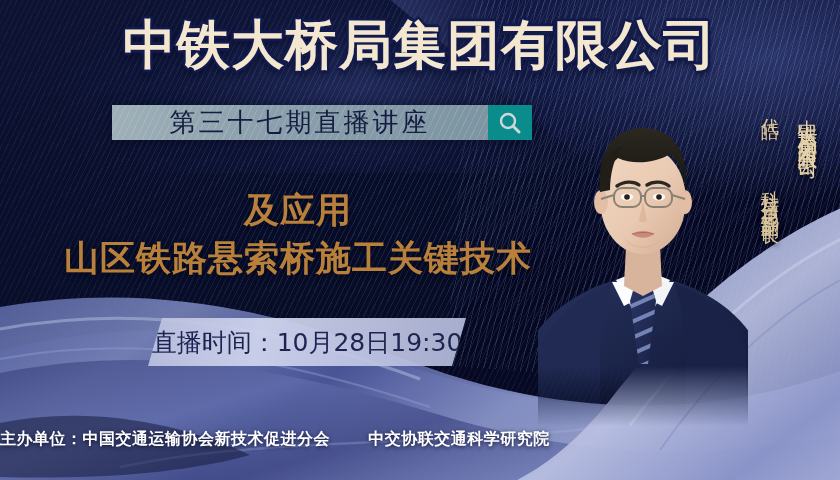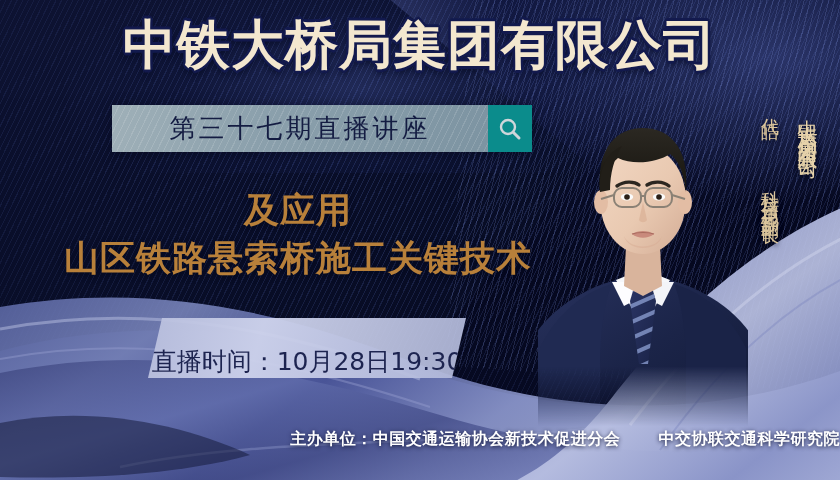--- a/index.html
+++ b/index.html
@@ -94,21 +94,21 @@
       -1.6px  1.6px 0 #131a4e, 1.6px  1.6px 0 #131a4e,
       -2.6px 0 0 #131a4e, 2.6px 0 0 #131a4e,
       0 -2.6px 0 #131a4e, 0 2.6px 0 #131a4e,
       0 4px 7px rgba(4,8,30,.85);
     z-index:8;
   }
 
   
   .subtitle-bar{
     position:absolute;left:112px;top:105px;
-    width:420px;height:47px;
+    width:420px;height:35px;
     display:flex;align-items:stretch;
     z-index:8;
     box-shadow:0 2px 10px rgba(3,6,24,.55);
   }
   .subtitle-bar .sb-text{
     flex:1;
     background:linear-gradient(100deg,#9fb0b8 0%, #8ba0ac 40%, #7d94a2 100%);
     display:flex;align-items:center;justify-content:center;
     position:relative;
     overflow:hidden;
@@ -140,24 +140,24 @@
     color:#b8803a;
     line-height:48px;
     letter-spacing:1px;
     text-shadow:0 2px 6px rgba(3,6,26,.8);
     z-index:8;
   }
 
   
   .time-pill{
     position:absolute;left:148px;top:318px;
-    width:318px;height:60px;
+    width:318px;height:48px;
     background:linear-gradient(105deg, rgba(186,192,222,.93) 0%, rgba(206,211,236,.95) 35%, rgba(178,185,218,.92) 100%);
     clip-path:polygon(14px 0, 100% 0, calc(100% - 14px) 100%, 0 100%);
-    display:flex;align-items:flex-end;justify-content:center;
+    display:flex;align-items:center;justify-content:center;
     z-index:8;
     box-shadow:0 3px 12px rgba(4,8,30,.5);
   }
   .time-pill span{
     font-family:"DejaVu Sans","Liberation Sans",sans-serif;
     font-size:25px;color:#1d2450;letter-spacing:0px;white-space:nowrap;
   }
 
   
   .vtext{
@@ -177,21 +177,21 @@
   
   .portrait{
     position:absolute;left:538px;top:96px;width:210px;height:330px;
     z-index:6;
   }
   .portrait svg{display:block;width:100%;height:100%;}
 
   
   .footer{
     position:absolute;left:0;right:0;bottom:30px;
-    text-align:right;
+    text-align:left;
     font-family:"DejaVu Sans","Liberation Sans",sans-serif;
     font-size:16px;font-weight:bold;color:#ffffff;
     letter-spacing:.5px;
     text-shadow:0 1px 4px rgba(10,14,45,.9);
     z-index:10;
   }
   .footer .gap{display:inline-block;width:26px;}
 </style>
 </head>
 <body>

